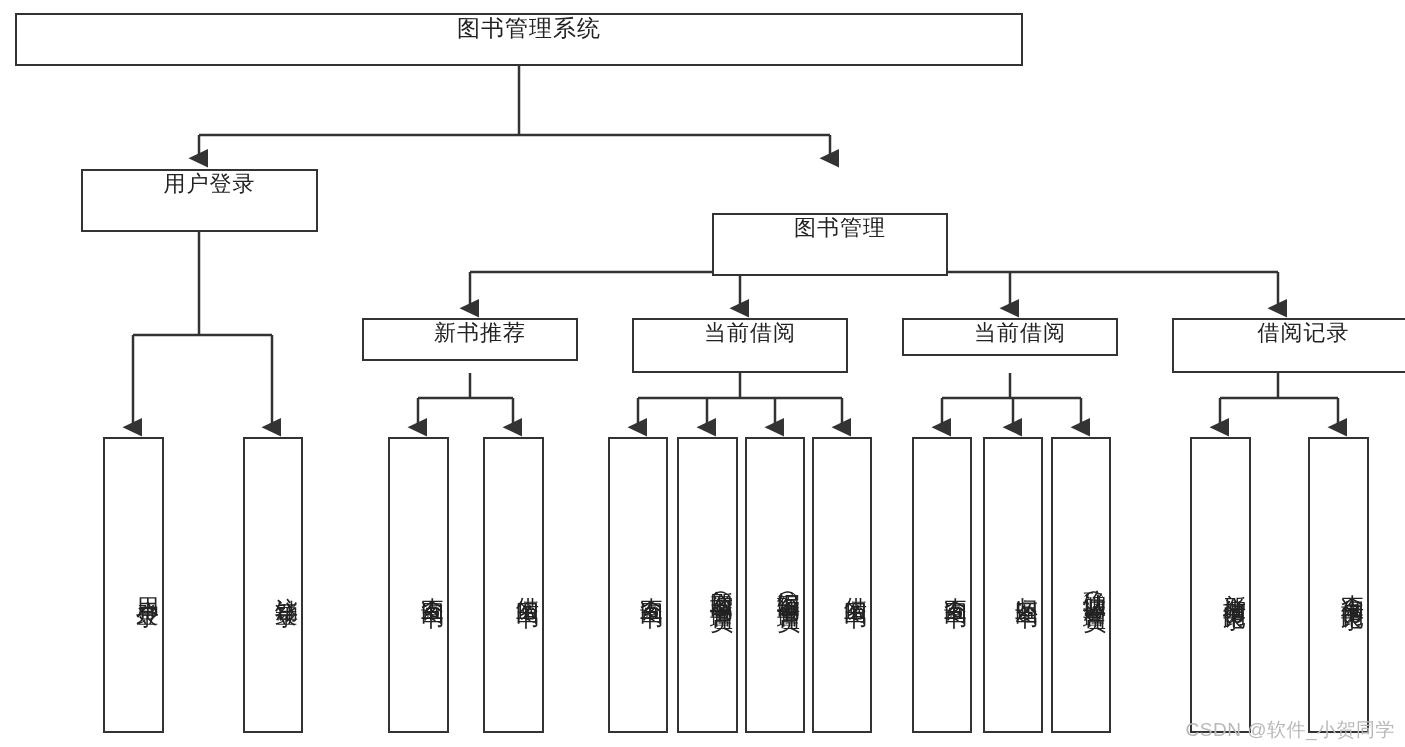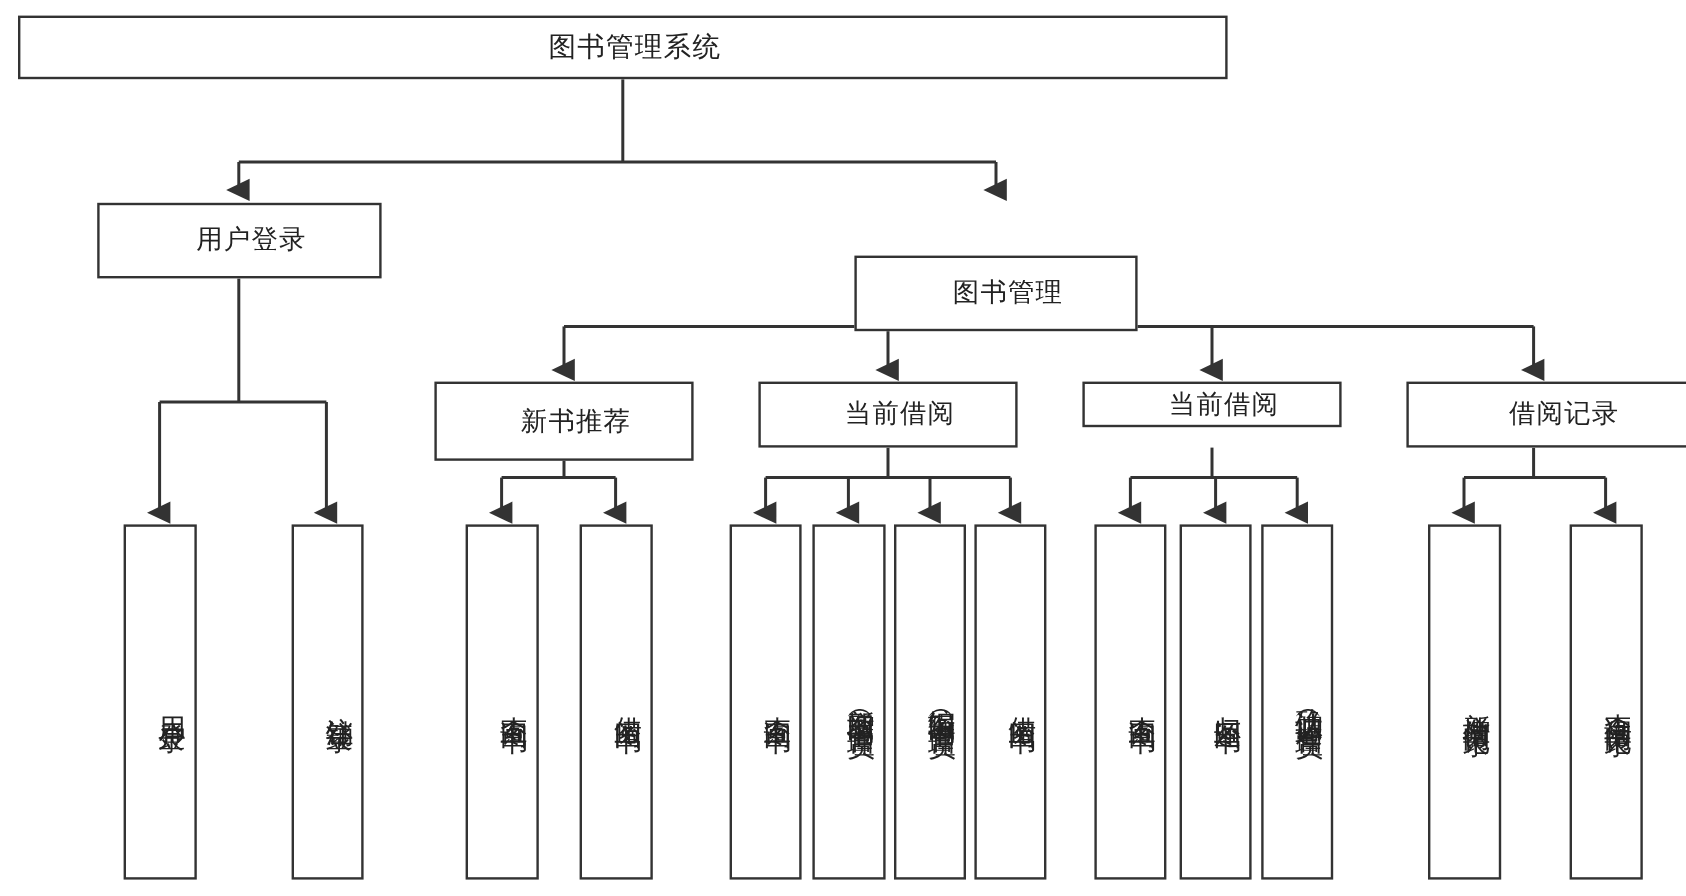--- a/index.html
+++ b/index.html
@@ -27,21 +27,20 @@
     width: 1405px;
     height: 747px;
     pointer-events: none;
   }
   .node {
     position: absolute;
     box-sizing: border-box;
     border: 2px solid #333333;
     background: #ffffff;
     display: flex;
-    align-items: center;
     justify-content: center;
     color: #222222;
     z-index: 2;
     padding-left: 20px;
   }
   .node.horiz {
     font-size: 22px;
     letter-spacing: 1px;
     line-height: 1.2;
   }
@@ -145,21 +144,21 @@
     <span>图书管理系统</span>
   </div>
 
   <div class="node horiz" style="left:81px; top:169px; width:237px; height:63px;">
     <span>用户登录</span>
   </div>
   <div class="node horiz" style="left:712px; top:169px; width:236px; height:63px;margin-top:44px;">
     <span>图书管理</span>
   </div>
 
-  <div class="node horiz" style="left:362px; top:318px; width:216px; height:66px;">
+  <div class="node horiz" style="left:362px; top:318px; width:216px; height:43px;">
     <span>新书推荐</span>
   </div>
   <div class="node horiz" style="left:632px; top:318px; width:216px; height:55px;">
     <span>当前借阅</span>
   </div>
   <div class="node horiz" style="left:902px; top:318px; width:216px; height:38px;">
     <span>当前借阅</span>
   </div>
   <div class="node horiz" style="left:1172px; top:318px; width:243px; height:55px;">
     <span>借阅记录</span>
@@ -198,13 +197,14 @@
   <div class="node vert" style="left:1051px; top:437px; width:60px; height:296px;">
     <span class="vtext">确认归还（管理员）</span>
   </div>
   <div class="node vert" style="left:1190px; top:437px; width:61px; height:296px;">
     <span class="vtext">新增借阅记录</span>
   </div>
   <div class="node vert" style="left:1308px; top:437px; width:61px; height:296px;">
     <span class="vtext">查询借阅记录</span>
   </div>
 
+  <div class="watermark">CSDN @软件_小贺同学</div>
 </div>
 
 </body></html>

